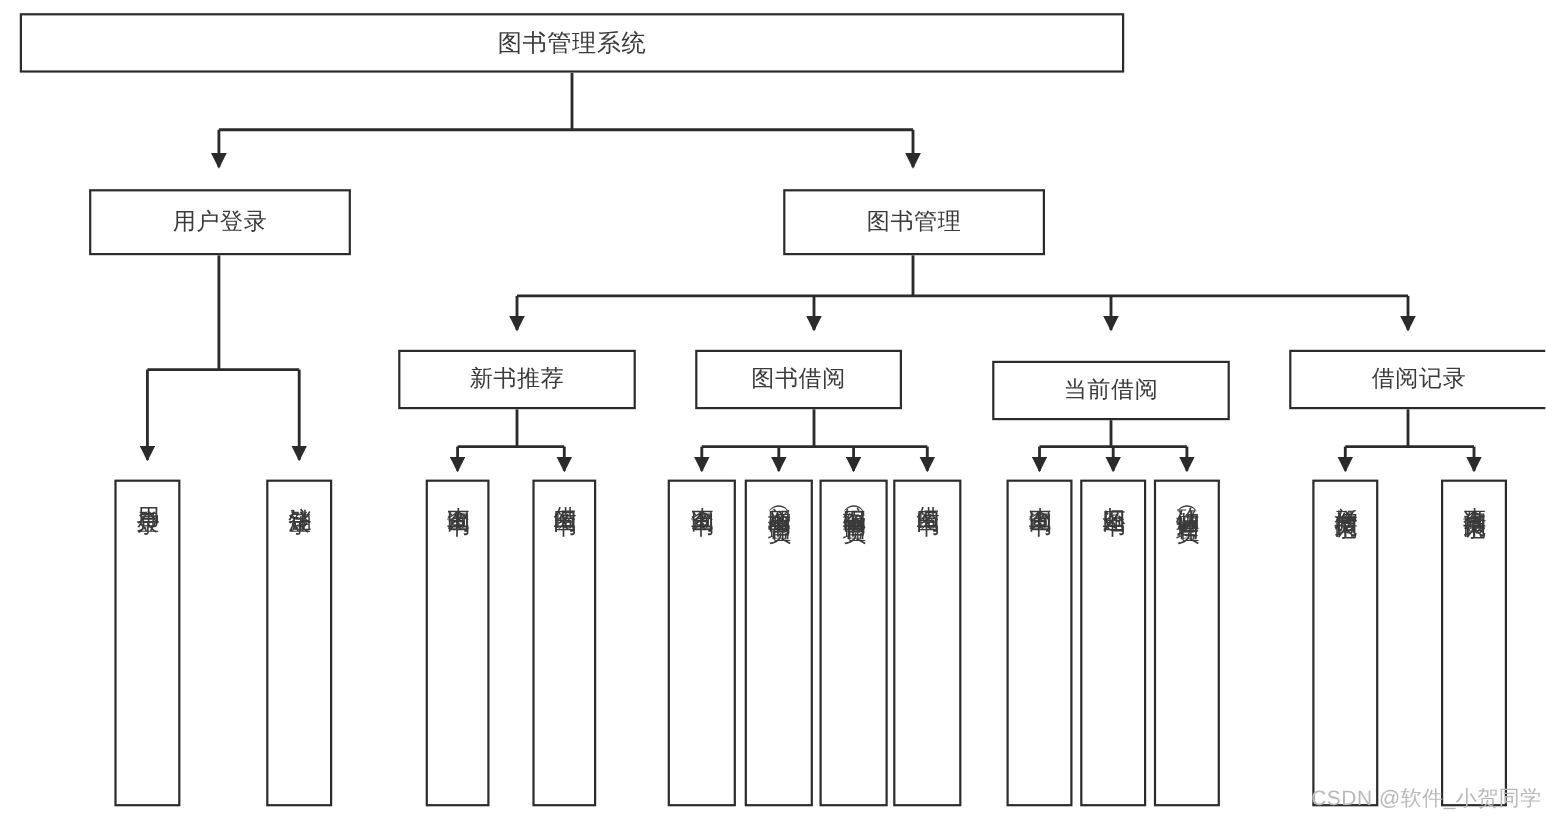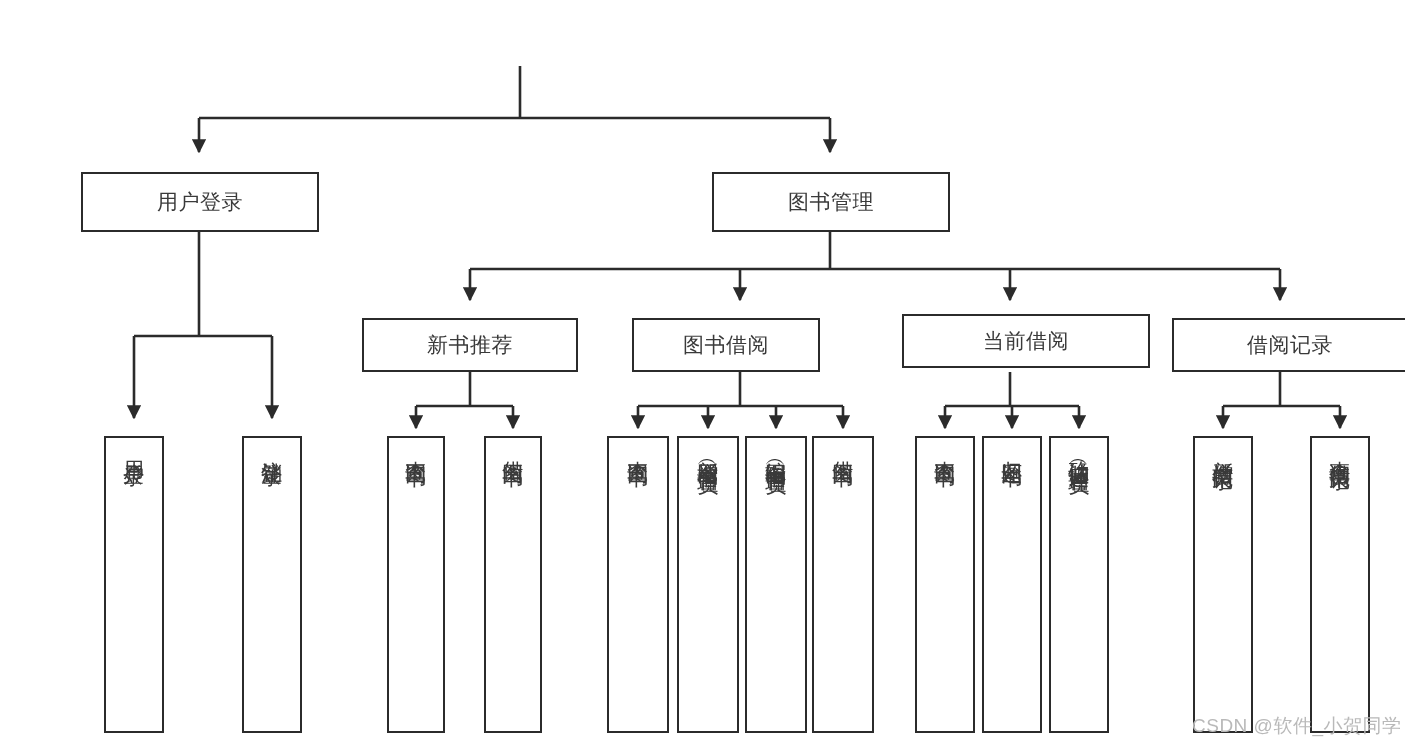--- a/index.html
+++ b/index.html
@@ -116,35 +116,38 @@
       <path d="M 1012 406 L 1012 428" marker-end="url(#arrow)"></path>
       <path d="M 1079 406 L 1079 428" marker-end="url(#arrow)"></path>
 
       <path d="M 1280 372 L 1280 406"></path>
       <path d="M 1223 406 L 1340 406"></path>
       <path d="M 1223 406 L 1223 428" marker-end="url(#arrow)"></path>
       <path d="M 1340 406 L 1340 428" marker-end="url(#arrow)"></path>
     </g>
   </svg>
 
+  <div class="node root horiz" style="left:18px; top:12px; width:1004px; height:54px;">
+    <span class="lbl">图书管理系统</span>
+  </div>
 
   <div class="node horiz" style="left:81px; top:172px; width:238px; height:60px;">
     <span class="lbl">用户登录</span>
   </div>
   <div class="node horiz" style="left:712px; top:172px; width:238px; height:60px;justify-content:center;">
     <span class="lbl">图书管理</span>
   </div>
 
   <div class="node horiz" style="left:362px; top:318px; width:216px; height:54px;">
     <span class="lbl">新书推荐</span>
   </div>
   <div class="node horiz" style="left:632px; top:318px; width:188px; height:54px;">
     <span class="lbl">图书借阅</span>
   </div>
-  <div class="node horiz" style="left:902px; top:314px; width:248px; height:54px;">
+  <div class="node horiz" style="left:902px; top:328px; width:216px; height:54px;">
     <span class="lbl">当前借阅</span>
   </div>
   <div class="node horiz" style="left:1172px; top:318px; width:236px; height:54px;">
     <span class="lbl">借阅记录</span>
   </div>
 
   <div class="node vert" style="left:104px; top:436px; width:60px; height:297px;">
     <span class="lbl">用户登录</span>
   </div>
   <div class="node vert" style="left:242px; top:436px; width:60px; height:297px;">

